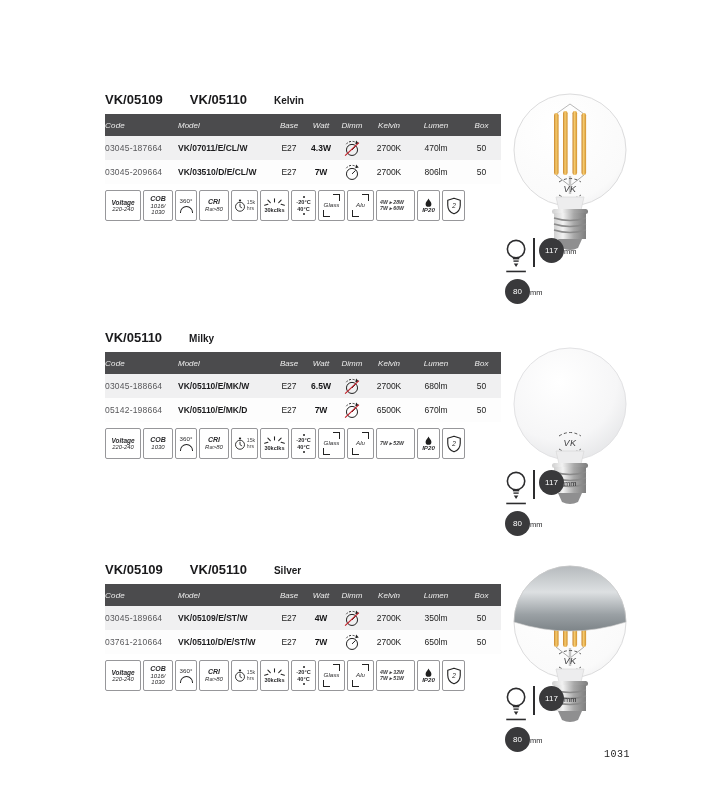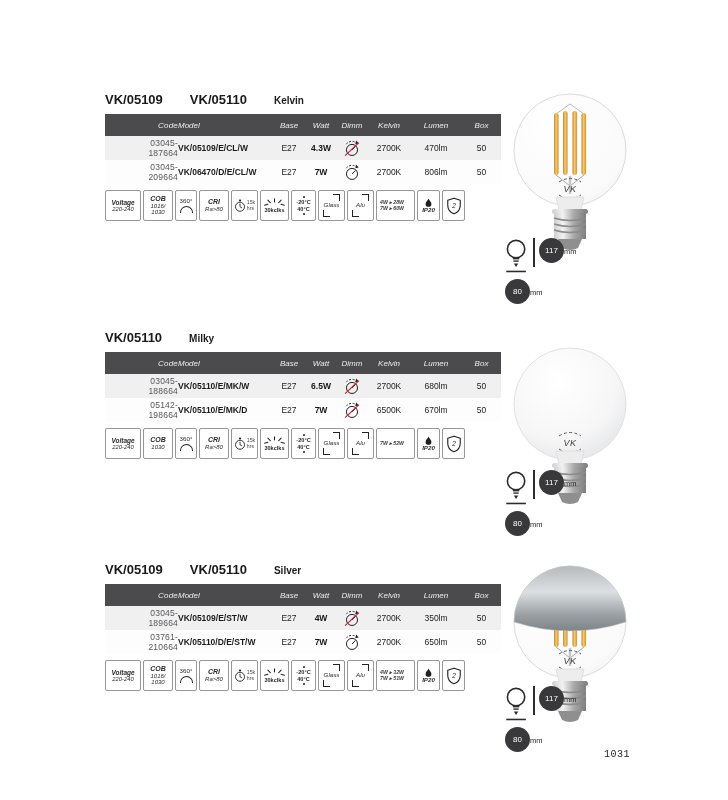--- a/index.html
+++ b/index.html
@@ -23,21 +23,21 @@
   .finish-label{font-size:10px;}
 
   
   .ptable{position:absolute;left:105px;top:22px;width:396px;font-size:8.5px;}
   .trow{display:grid;grid-template-columns:73px 94px 34px 30px 32px 42px 52px 39px;align-items:center;}
   .trow.thead{background:#4b4b4d;color:#ececec;height:22px;font-style:italic;font-size:8px;}
   .trow.data{height:24px;}
   .trow.r0{background:#f0f0f1;}
   .trow.r1{background:#fdfdfd;}
   .cell{text-align:center;}
-  .cell.code{text-align:right;padding-left:30px;color:#57575a;letter-spacing:.2px;}
+  .cell.code{text-align:left;padding-left:0;color:#57575a;letter-spacing:.2px;}
   .cell.model{text-align:left;font-weight:bold;color:#1c1c1e;}
   .trow.thead .cell.code,.trow.thead .cell.model{font-weight:normal;color:#ececec;}
   .cell.watt{font-weight:bold;color:#141416;}
   .cell.dimmc{display:flex;justify-content:center;}
   .dimm-wrap svg{width:20px;height:20px;display:block;}
   .dimm-wrap .cross{display:none;}
   .dimm-wrap[data-state="non-dimmable"] .cross{display:inline;}
 
   
   .badges{position:absolute;left:105px;top:98px;display:flex;gap:2px;height:31px;align-items:stretch;}
@@ -117,42 +117,42 @@
         <span class="cell">Base</span>
         <span class="cell">Watt</span>
         <span class="cell">Dimm</span>
         <span class="cell">Kelvin</span>
         <span class="cell">Lumen</span>
         <span class="cell">Box</span>
       </div>
 
       <div class="trow data r0">
         <span class="cell code">03045-187664</span>
-        <span class="cell model">VK/05109/E/CL/W</span>
+        <span class="cell model">VK/07011/E/CL/W</span>
         <span class="cell">E27</span>
         <span class="cell watt">4.3W</span>
         <span class="cell dimmc">
           <span class="dimm-wrap" data-state="non-dimmable">
             <svg viewBox="0 0 26 26">
               <path d="M5.5 8 A 9.5 9.5 0 0 1 19 6.5" fill="none" stroke="#222" stroke-width="1.2" stroke-dasharray="2.6 2"></path>
               <path d="M18.4 3.4 L21.8 7 L17.2 8.2 Z" fill="#222"></path>
               <circle cx="13" cy="15.5" r="7.2" fill="none" stroke="#222" stroke-width="1.3"></circle>
               <line x1="13" y1="15.5" x2="17.6" y2="11" stroke="#222" stroke-width="1.3"></line>
               <line class="cross" x1="4" y1="23" x2="22" y2="6" stroke="#c2202a" stroke-width="1.5"></line>
             </svg>
           </span>
         </span>
         <span class="cell">2700K</span>
         <span class="cell">470lm</span>
         <span class="cell">50</span>
       </div>
 
       <div class="trow data r1">
         <span class="cell code">03045-209664</span>
-        <span class="cell model">VK/06470/D/E/CL/W</span>
+        <span class="cell model">VK/03510/D/E/CL/W</span>
         <span class="cell">E27</span>
         <span class="cell watt">7W</span>
         <span class="cell dimmc">
           <span class="dimm-wrap" data-state="dimmable">
             <svg viewBox="0 0 26 26">
               <path d="M5.5 8 A 9.5 9.5 0 0 1 19 6.5" fill="none" stroke="#222" stroke-width="1.2" stroke-dasharray="2.6 2"></path>
               <path d="M18.4 3.4 L21.8 7 L17.2 8.2 Z" fill="#222"></path>
               <circle cx="13" cy="15.5" r="7.2" fill="none" stroke="#222" stroke-width="1.3"></circle>
               <line x1="13" y1="15.5" x2="17.6" y2="11" stroke="#222" stroke-width="1.3"></line>
               <line class="cross" x1="4" y1="23" x2="22" y2="6" stroke="#c2202a" stroke-width="1.5"></line>

